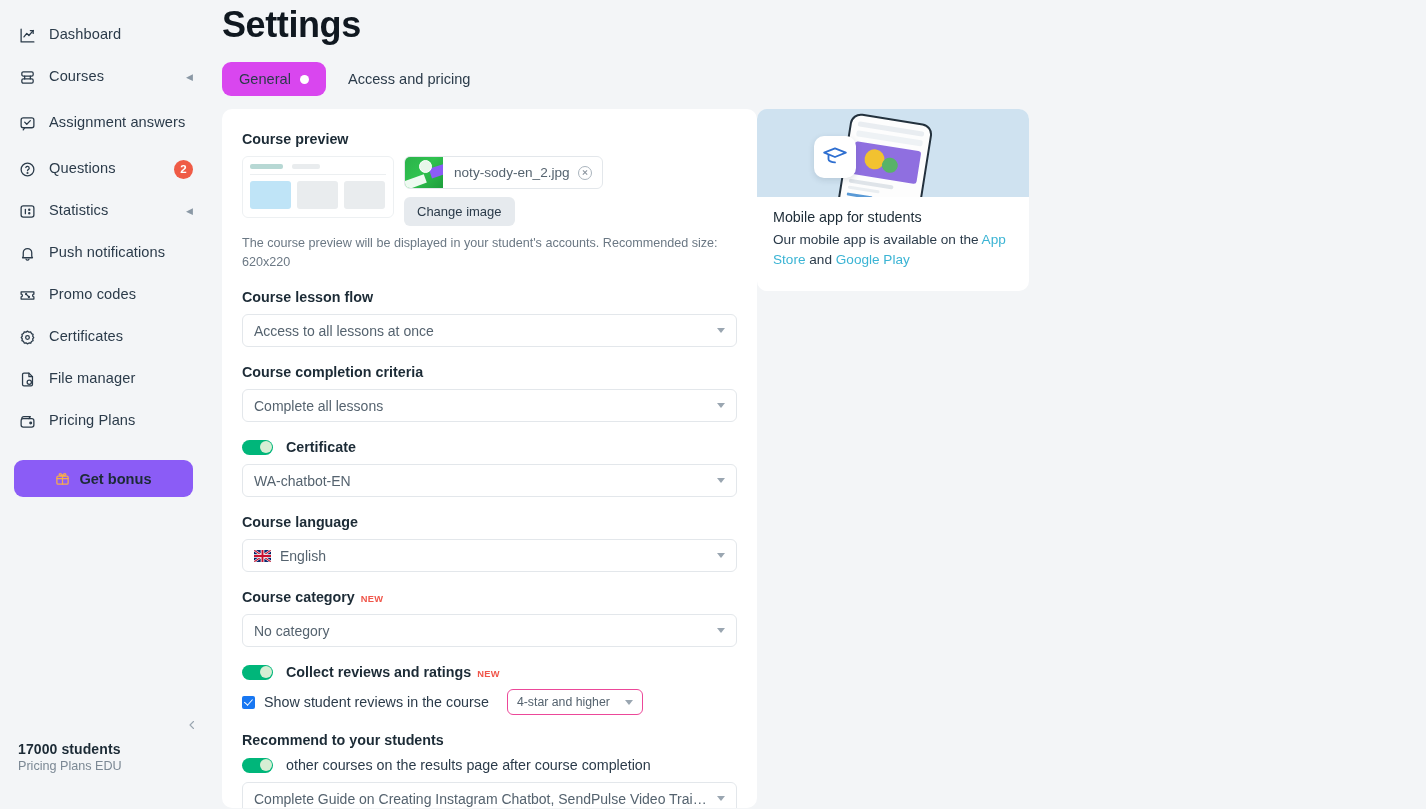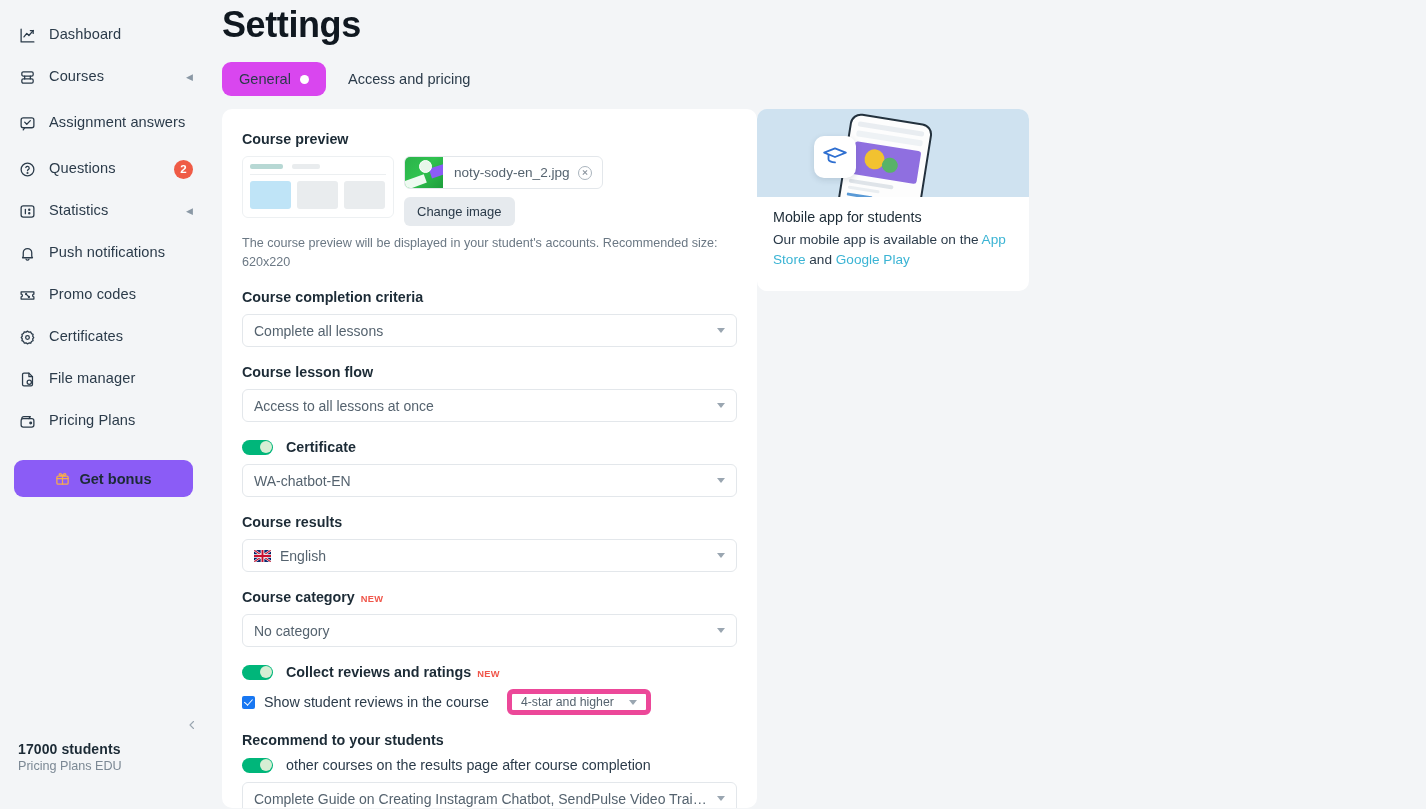--- a/index.html
+++ b/index.html
@@ -225,21 +225,21 @@
     background: #1877f2; position: relative; cursor: pointer; display:block;
   }
   .checkbox::after {
     content:""; position:absolute; left:4px; top:1.4px;
     width: 3.5px; height: 7px;
     border: solid #fff; border-width: 0 1.7px 1.7px 0;
     transform: rotate(42deg);
   }
   .check-label { font-size: 14.3px; color: #2b3b4a; }
   .mini-select {
-    height: 26px; border: 5px solid #ec4899; border-radius: 6px;
+    height: 26px; border: 1px solid #ec4899; border-radius: 6px;
     display: flex; align-items: center; gap: 7px;
     padding: 0 9px; font-size: 12.3px; color: #55636f; cursor: pointer;
     margin-left: 9px; background:#fff;
   }
   .mini-select .caret-dn { border-top-color:#9aa6b1; }
 
   
   .promo {
     width: 272px; background: #fff; border-radius: 10px; overflow: hidden;
     height: 182px;
@@ -467,48 +467,48 @@
                 <span class="chip-name">noty-sody-en_2.jpg</span>
                 <span class="chip-x"></span>
               </div>
               <div class="change-btn">Change image</div>
             </div>
           </div>
           <div class="hint">The course preview will be displayed in your student's accounts. Recommended size: 620x220</div>
         </div>
 
         <div class="field">
+          <div class="f-label">Course lesson flow</div>
+          <div class="select">
+            <span class="val">Access to all lessons at once</span>
+            <span class="caret-dn"></span>
+          </div>
+        </div>
+
+        <div class="field">
           <div class="f-label">Course completion criteria</div>
           <div class="select">
             <span class="val">Complete all lessons</span>
             <span class="caret-dn"></span>
           </div>
         </div>
 
         <div class="field">
-          <div class="f-label">Course lesson flow</div>
-          <div class="select">
-            <span class="val">Access to all lessons at once</span>
-            <span class="caret-dn"></span>
-          </div>
-        </div>
-
-        <div class="field">
           <div class="toggle-row">
             <span class="toggle"></span>
             <span class="toggle-label">Certificate</span>
           </div>
           <div class="select">
             <span class="val">WA-chatbot-EN</span>
             <span class="caret-dn"></span>
           </div>
         </div>
 
         <div class="field">
-          <div class="f-label">Course results</div>
+          <div class="f-label">Course language</div>
           <div class="select">
             <span>
               <svg class="flag" viewBox="0 0 60 42">
                   <rect width="60" height="42" fill="#012169"></rect>
                   <path d="M0 0l60 42M60 0L0 42" stroke="#fff" stroke-width="8"></path>
                   <path d="M0 0l60 42M60 0L0 42" stroke="#C8102E" stroke-width="4"></path>
                   <path d="M30 0v42M0 21h60" stroke="#fff" stroke-width="13"></path>
                   <path d="M30 0v42M0 21h60" stroke="#C8102E" stroke-width="7"></path>
                 </svg>
             </span>

